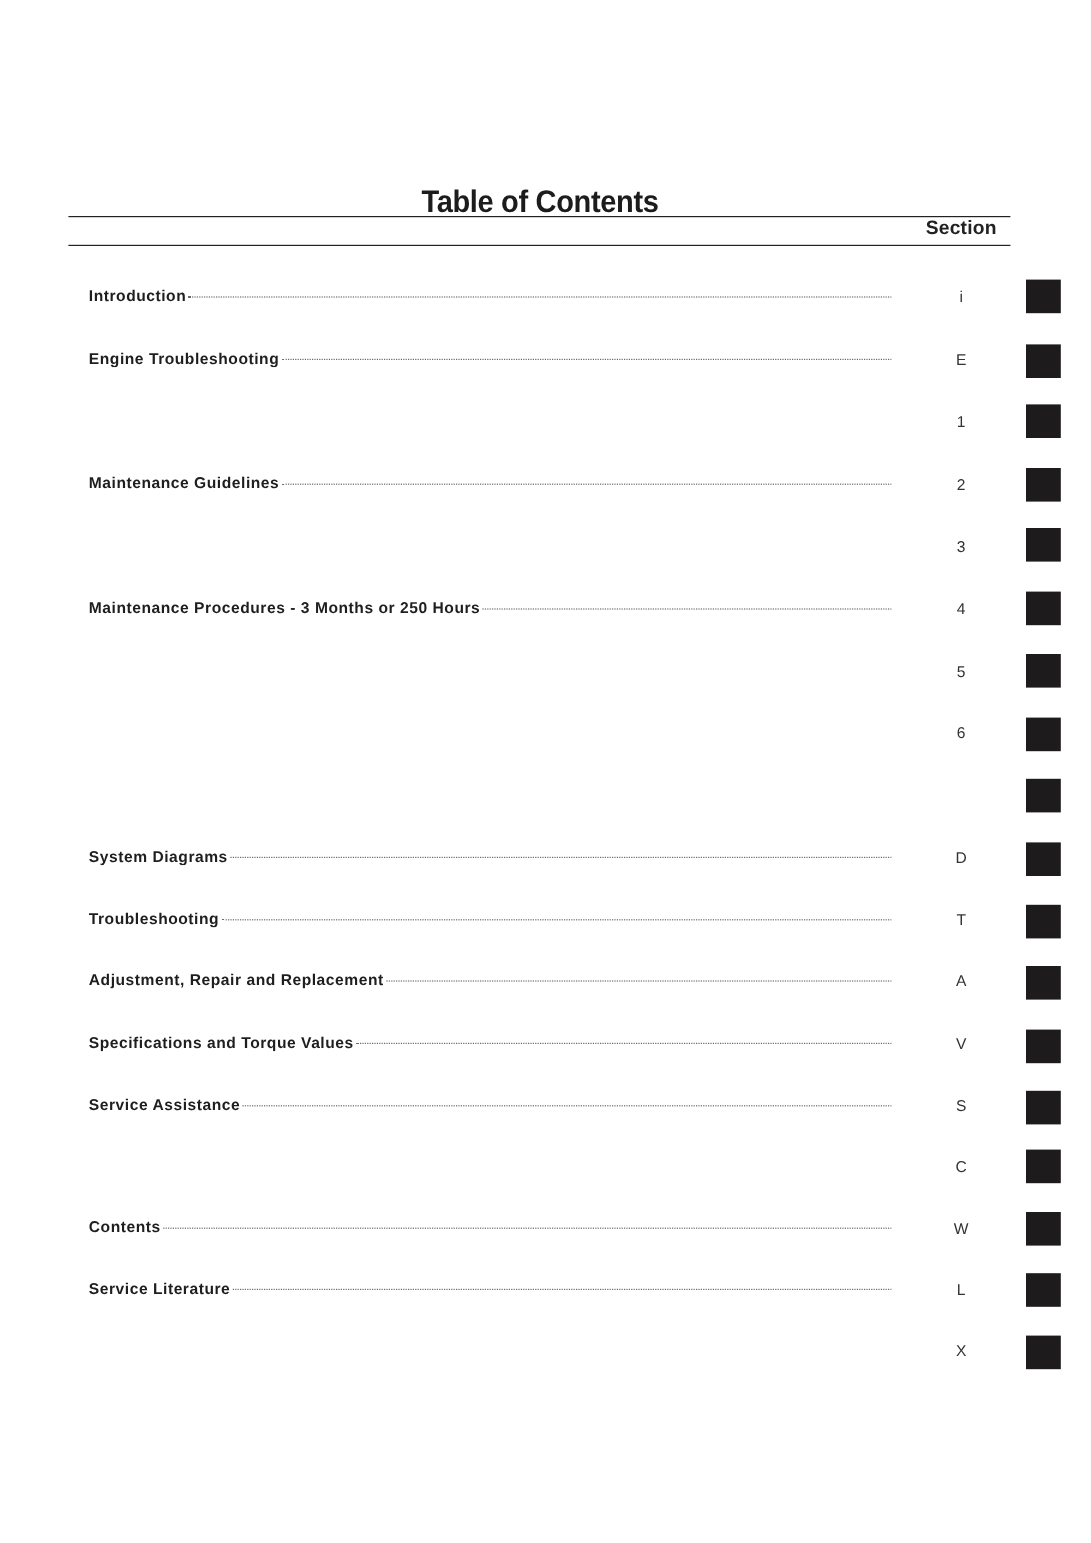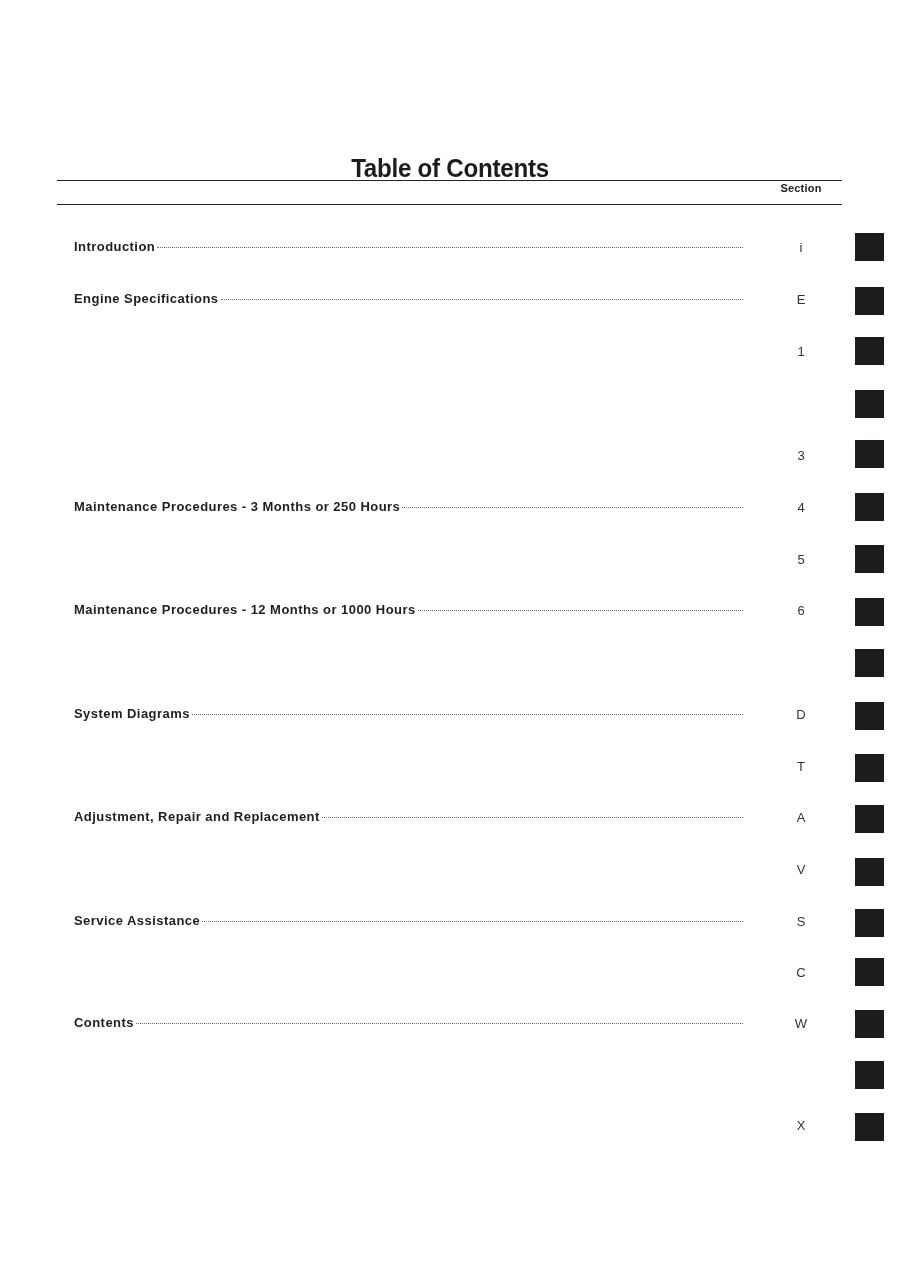--- a/index.html
+++ b/index.html
@@ -36,21 +36,21 @@
       border-top: 1.4px solid #222;
     }
     .rule.top { top: 180px; }
     .rule.bottom { top: 204px; }
     .section-header {
       position: absolute;
       top: 182px;
       left: 760px;
       width: 82px;
       text-align: center;
-      font-size: 11px;
+      font-size: 16px;
       font-weight: bold;
       color: #222;
       letter-spacing: 0.2px;
     }
     .toc-list {
       position: absolute;
       left: 0;
       top: 0;
       width: 897px;
       height: 1286px;
@@ -119,32 +119,39 @@
     <div class="toc-entry">
       <span class="toc-label">Introduction</span>
       <span class="toc-leader"></span>
     </div>
     <span class="toc-section">i</span>
   </div>
   <div class="tab-marker" style="top:233px"></div>
 
   <div class="toc-row" style="top:291px">
     <div class="toc-entry">
-      <span class="toc-label">Engine Specifications</span>
+      <span class="toc-label">Engine Troubleshooting</span>
       <span class="toc-leader"></span>
     </div>
     <span class="toc-section">E</span>
   </div>
   <div class="tab-marker" style="top:287px"></div>
 
   <div class="toc-row" style="top:343px">
     <span class="toc-section">1</span>
   </div>
   <div class="tab-marker" style="top:337px"></div>
 
+  <div class="toc-row" style="top:395px">
+    <div class="toc-entry">
+      <span class="toc-label">Maintenance Guidelines</span>
+      <span class="toc-leader"></span>
+    </div>
+    <span class="toc-section">2</span>
+  </div>
   <div class="tab-marker" style="top:390px"></div>
 
   <div class="toc-row" style="top:447px">
     <div class="toc-entry">
       <span class="toc-leader"></span>
     </div>
     <span class="toc-section">3</span>
   </div>
   <div class="tab-marker" style="top:440px"></div>
 
@@ -156,54 +163,58 @@
     <span class="toc-section">4</span>
   </div>
   <div class="tab-marker" style="top:493px"></div>
 
   <div class="toc-row" style="top:551px">
     <span class="toc-section">5</span>
   </div>
   <div class="tab-marker" style="top:545px"></div>
 
   <div class="toc-row" style="top:602px">
-    <div class="toc-entry">
-      <span class="toc-label">Maintenance Procedures - 12 Months or 1000 Hours</span>
-      <span class="toc-leader"></span>
-    </div>
     <span class="toc-section">6</span>
   </div>
   <div class="tab-marker" style="top:598px"></div>
 
   <div class="tab-marker" style="top:649px"></div>
 
   <div class="toc-row" style="top:706px">
     <div class="toc-entry">
       <span class="toc-label">System Diagrams</span>
       <span class="toc-leader"></span>
     </div>
     <span class="toc-section">D</span>
   </div>
   <div class="tab-marker" style="top:702px"></div>
 
   <div class="toc-row" style="top:758px">
+    <div class="toc-entry">
+      <span class="toc-label">Troubleshooting</span>
+      <span class="toc-leader"></span>
+    </div>
     <span class="toc-section">T</span>
   </div>
   <div class="tab-marker" style="top:754px"></div>
 
   <div class="toc-row" style="top:809px">
     <div class="toc-entry">
       <span class="toc-label">Adjustment, Repair and Replacement</span>
       <span class="toc-leader"></span>
     </div>
     <span class="toc-section">A</span>
   </div>
   <div class="tab-marker" style="top:805px"></div>
 
   <div class="toc-row" style="top:861px">
+    <div class="toc-entry">
+      <span class="toc-label">Specifications and Torque Values</span>
+      <span class="toc-leader"></span>
+    </div>
     <span class="toc-section">V</span>
   </div>
   <div class="tab-marker" style="top:858px"></div>
 
   <div class="toc-row" style="top:913px">
     <div class="toc-entry">
       <span class="toc-label">Service Assistance</span>
       <span class="toc-leader"></span>
     </div>
     <span class="toc-section">S</span>
@@ -217,20 +228,27 @@
 
   <div class="toc-row" style="top:1015px">
     <div class="toc-entry">
       <span class="toc-label">Contents</span>
       <span class="toc-leader"></span>
     </div>
     <span class="toc-section">W</span>
   </div>
   <div class="tab-marker" style="top:1010px"></div>
 
+  <div class="toc-row" style="top:1066px">
+    <div class="toc-entry">
+      <span class="toc-label">Service Literature</span>
+      <span class="toc-leader"></span>
+    </div>
+    <span class="toc-section">L</span>
+  </div>
   <div class="tab-marker" style="top:1061px"></div>
 
   <div class="toc-row" style="top:1117px">
     <span class="toc-section">X</span>
   </div>
   <div class="tab-marker" style="top:1113px"></div>
 
 </div>
 
 </body></html>

